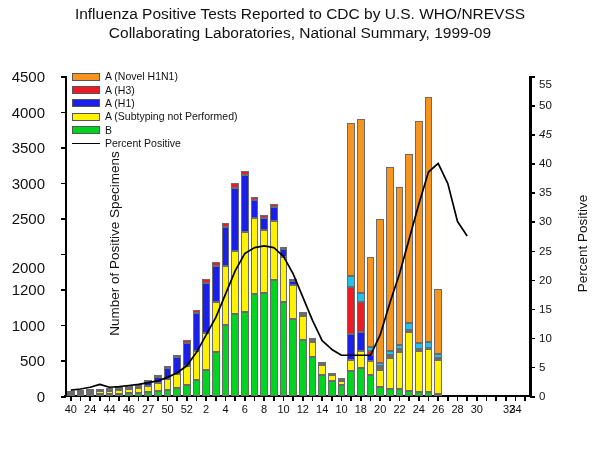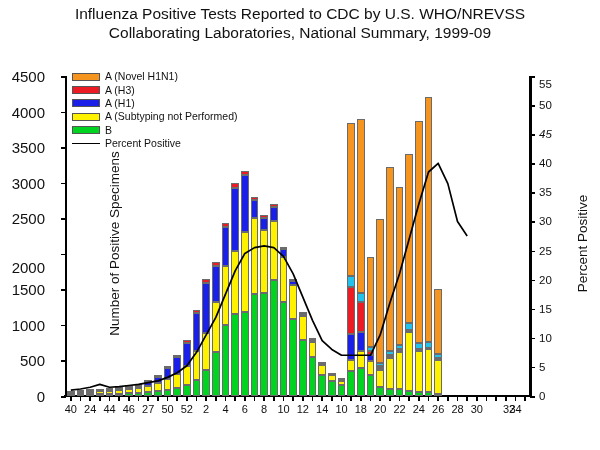--- a/index.html
+++ b/index.html
@@ -75,21 +75,21 @@
   <div id="xaxis"></div>
 
   <div id="yaxisL">
       <div class="tickL" style="top: 320px;"></div>
       <div class="ytlabL" style="top: 320px;">0</div>
       <div class="tickL" style="top: 284.444px;"></div>
       <div class="ytlabL" style="top: 284.444px;">500</div>
       <div class="tickL" style="top: 248.889px;"></div>
       <div class="ytlabL" style="top: 248.889px;">1000</div>
       <div class="tickL" style="top: 213.333px;"></div>
-      <div class="ytlabL" style="top: 213.333px;">1500</div>
+      <div class="ytlabL" style="top: 213.333px;">1200</div>
       <div class="tickL" style="top: 177.778px;"></div>
       <div class="ytlabL" style="top: 177.778px; margin-top: 13px;">2000</div>
       <div class="tickL" style="top: 142.222px;"></div>
       <div class="ytlabL" style="top: 142.222px;">2500</div>
       <div class="tickL" style="top: 106.667px;"></div>
       <div class="ytlabL" style="top: 106.667px;">3000</div>
       <div class="tickL" style="top: 71.1111px;"></div>
       <div class="ytlabL" style="top: 71.1111px;">3500</div>
       <div class="tickL" style="top: 35.5556px;"></div>
       <div class="ytlabL" style="top: 35.5556px;">4000</div>

